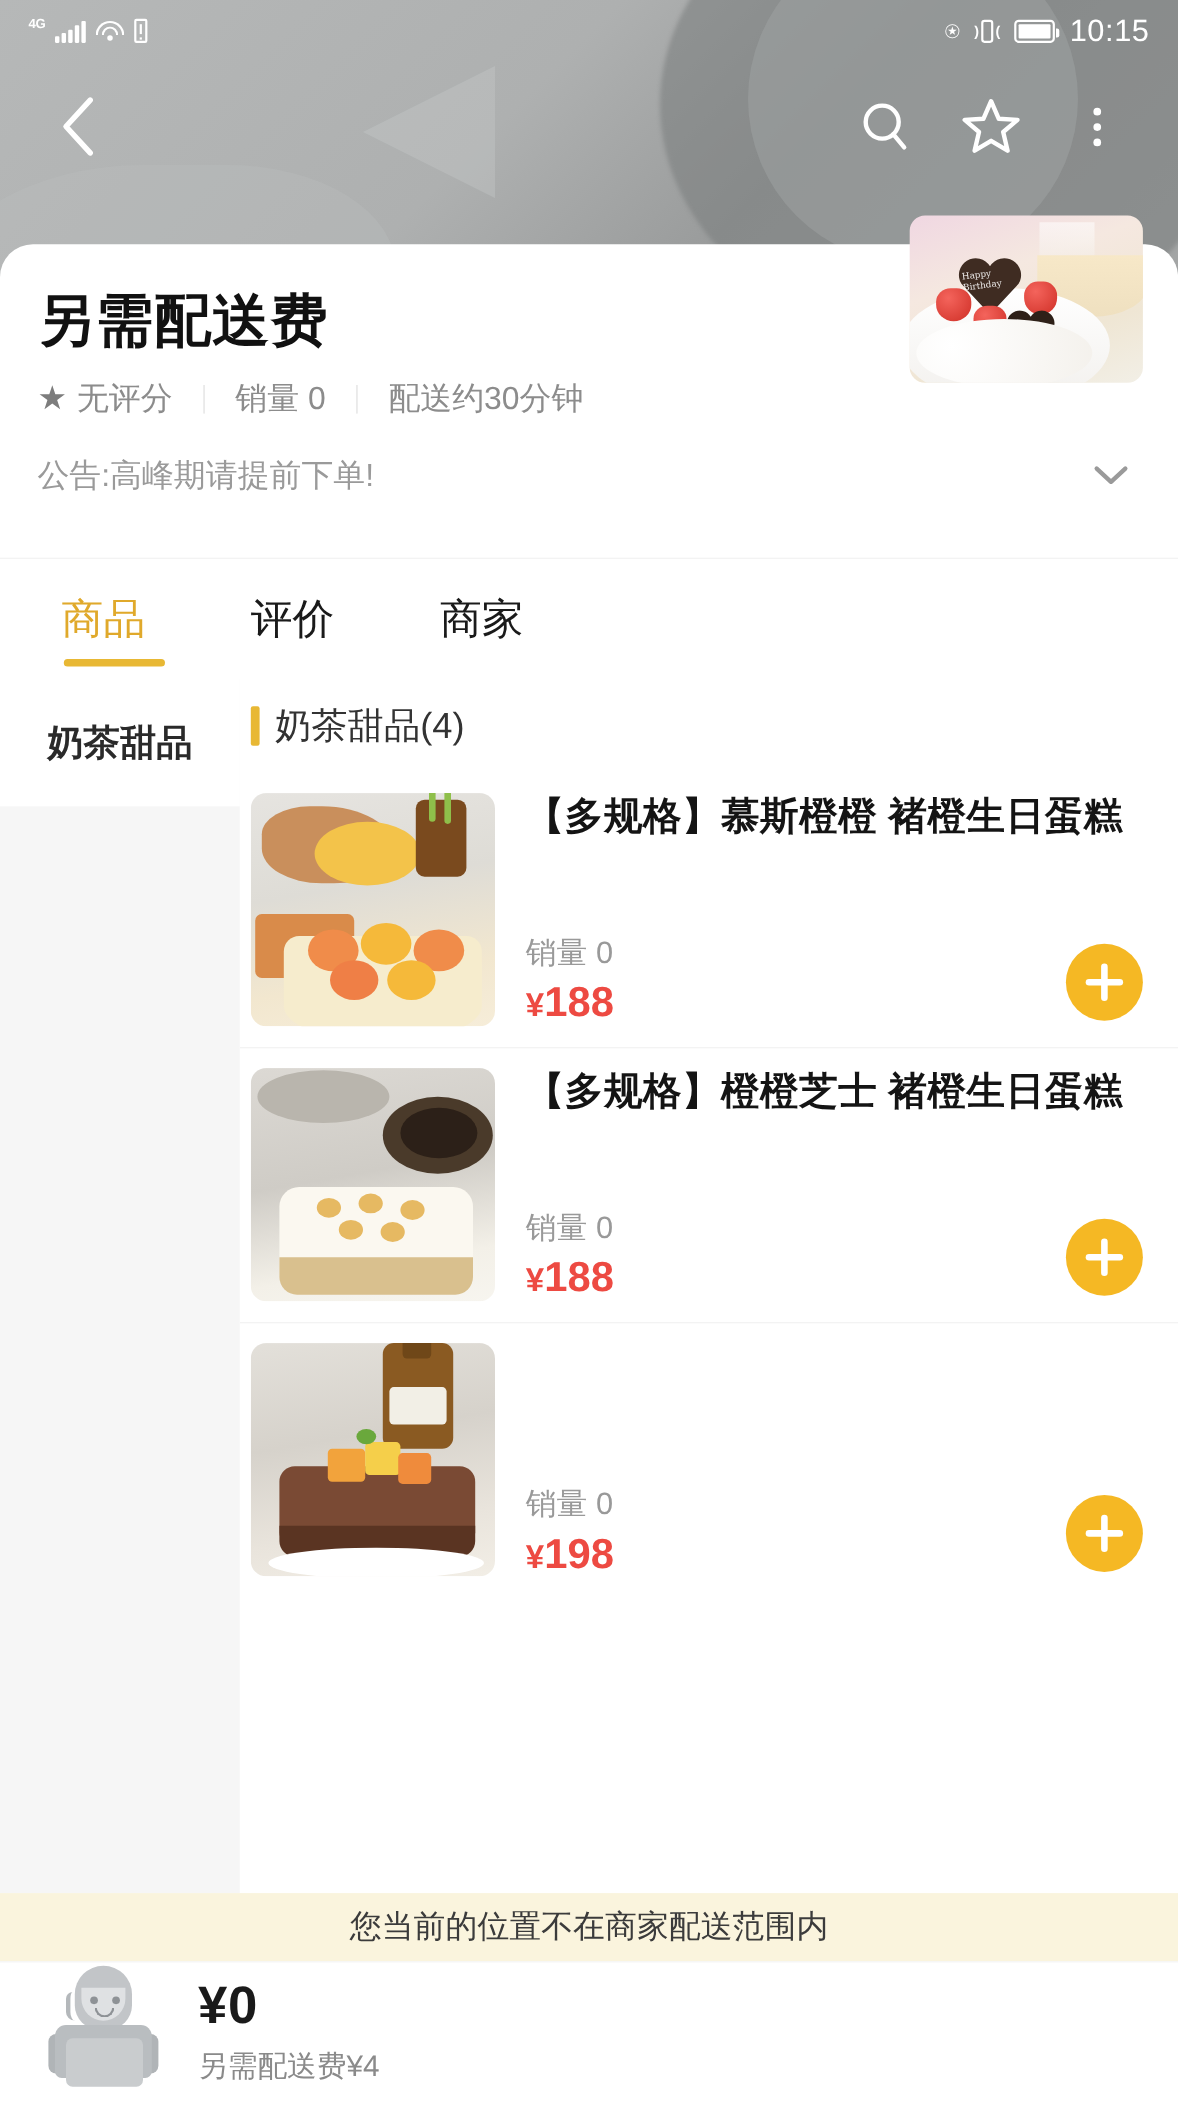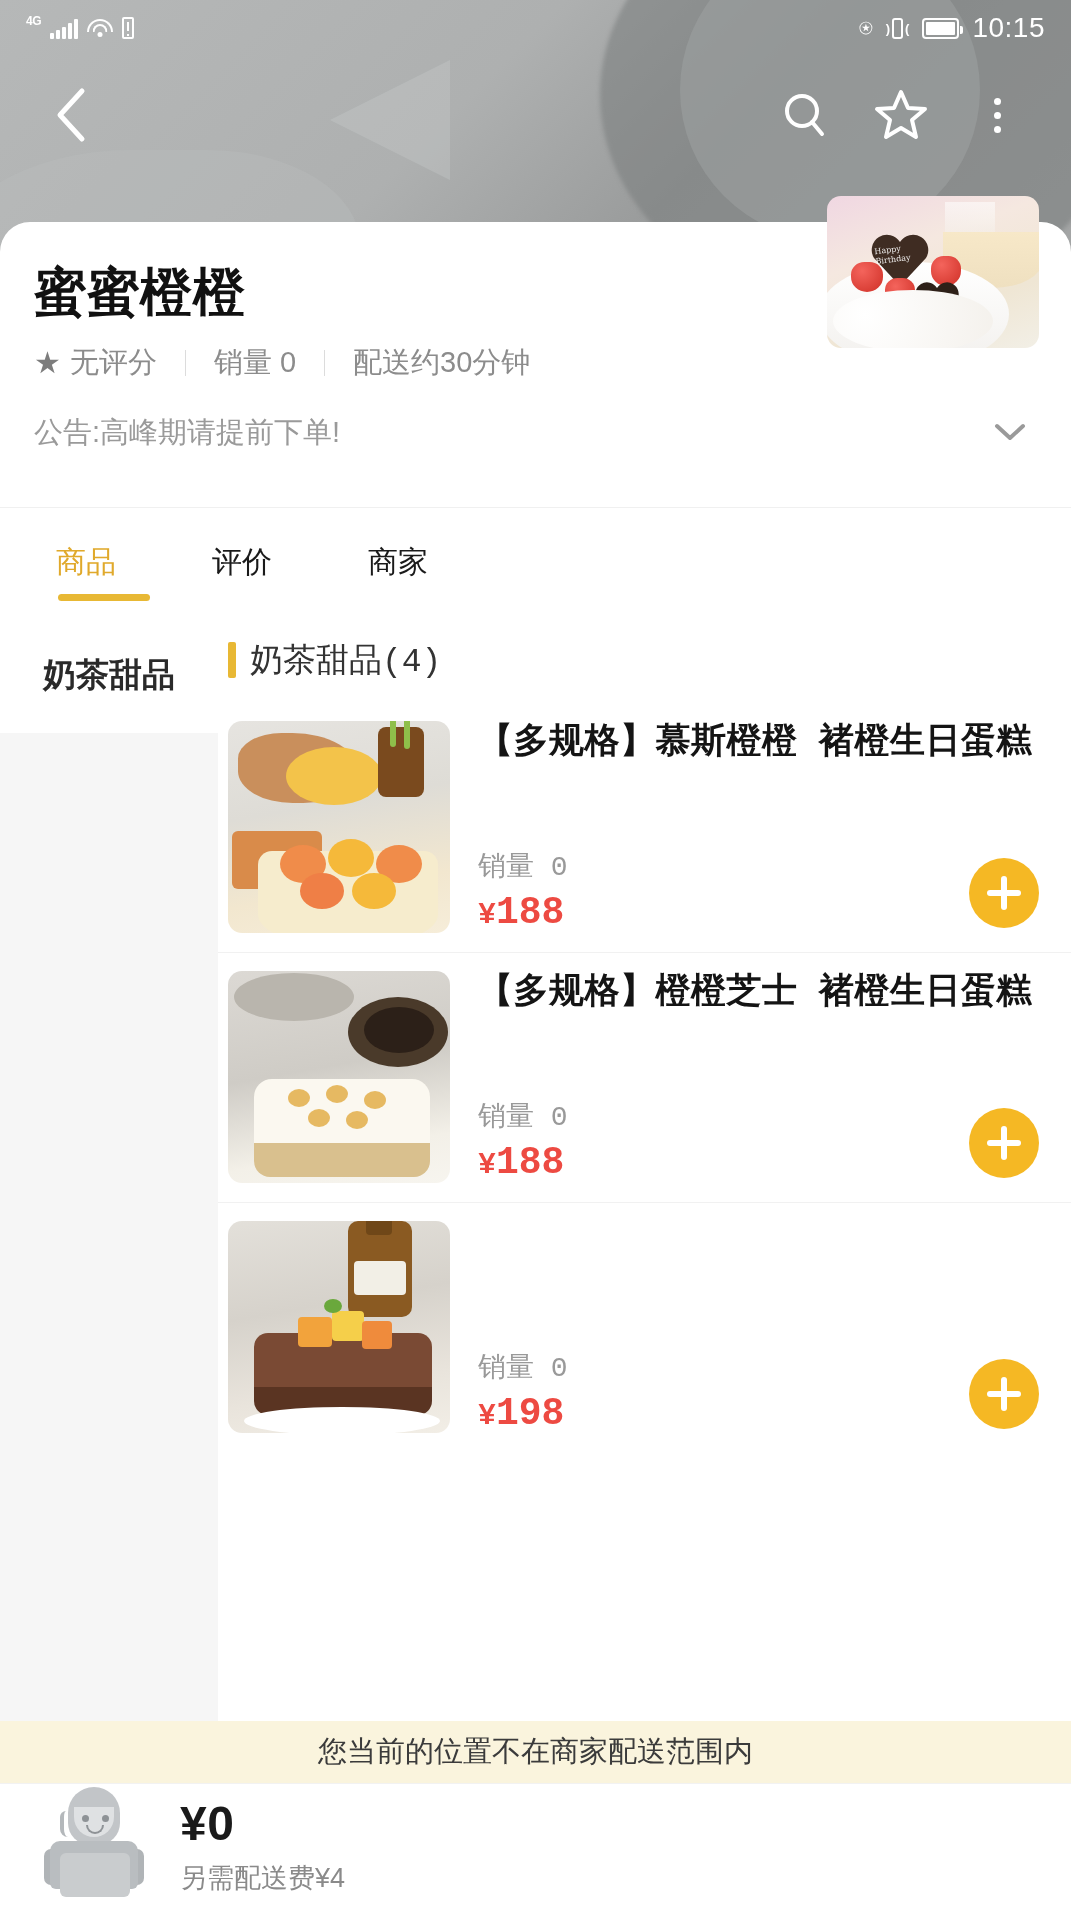--- a/index.html
+++ b/index.html
@@ -123,39 +123,39 @@
     display:flex;align-items:center;justify-content:space-between;
     margin-top:30px;color:#9a9a9a;font-size:29px;
   }
   .notice-chev{ color:#9a9a9a;font-size:26px;padding-right:10px;}
 
   
   .tabs{
     position:absolute;left:0;top:507px;width:1071px;height:110px;background:#fff;z-index:20;
     display:flex;align-items:center;padding-left:56px;border-top:1px solid #f0f0f0;
   }
-  .tab{ font-size:30px;color:#1a1a1a;position:relative;padding:10px 0;margin-right:96px;text-align:center;}
+  .tab{ font-size:38px;color:#1a1a1a;position:relative;padding:10px 0;margin-right:96px;text-align:center;}
   .tab.active{ color:#e0a92b;font-weight:500;}
   .tab.active:after{
     content:"";position:absolute;left:2px;bottom:-8px;width:92px;height:7px;
     background:#e8b834;border-radius:4px;
   }
 
   
   .content{
     position:absolute;left:0;top:617px;width:1071px;height:1104px;display:flex;background:#fff;
     overflow:hidden;
   }
   .sidebar{ width:218px;background:#f6f6f6;flex:none;padding-top:0;}
   .cat-item{
     height:116px;display:flex;align-items:center;justify-content:center;
     font-size:33px;color:#2a2a2a;font-weight:600;
   }
   .cat-item.active{ background:#ffffff; }
-  .listpane{ flex:1;background:#fff;overflow:hidden;font-family:Liberation Mono, monospace;}
+  .listpane{ flex:1;background:#fff;overflow:hidden;}
   .sec-head{
     display:flex;align-items:center;height:86px;padding-left:10px;
   }
   .sec-bar{ width:8px;height:36px;background:#e8b834;border-radius:2px;margin-right:14px;}
   .sec-title{ font-size:33px;color:#333;}
 
   .prod{
     display:flex;padding:18px 18px 18px 10px;border-bottom:1px solid #f1f1f1;height:250px;
   }
   .prod:last-child{ border-bottom:none; }
@@ -291,21 +291,21 @@
   <div class="berry b3"></div>
   <div class="cake-heart"></div>
   <div class="cake-heart-txt">Happy Birthday</div>
   <div class="berry b1"></div>
   <div class="berry b2"></div>
   <div class="choc2"></div>
   <div class="cake-cream"></div>
 </div>
 
 <div class="infocard">
-  <div class="shop-name">蜜蜜橙橙</div>
+  <div class="shop-name">另需配送费</div>
   <div class="meta-row">
     <span class="meta-star">★</span>
     <span>无评分</span>
     <span class="meta-div"></span>
     <span>销量 0</span>
     <span class="meta-div"></span>
     <span>配送约30分钟</span>
   </div>
   <div class="notice-row">
     <span>公告:高峰期请提前下单!</span>

